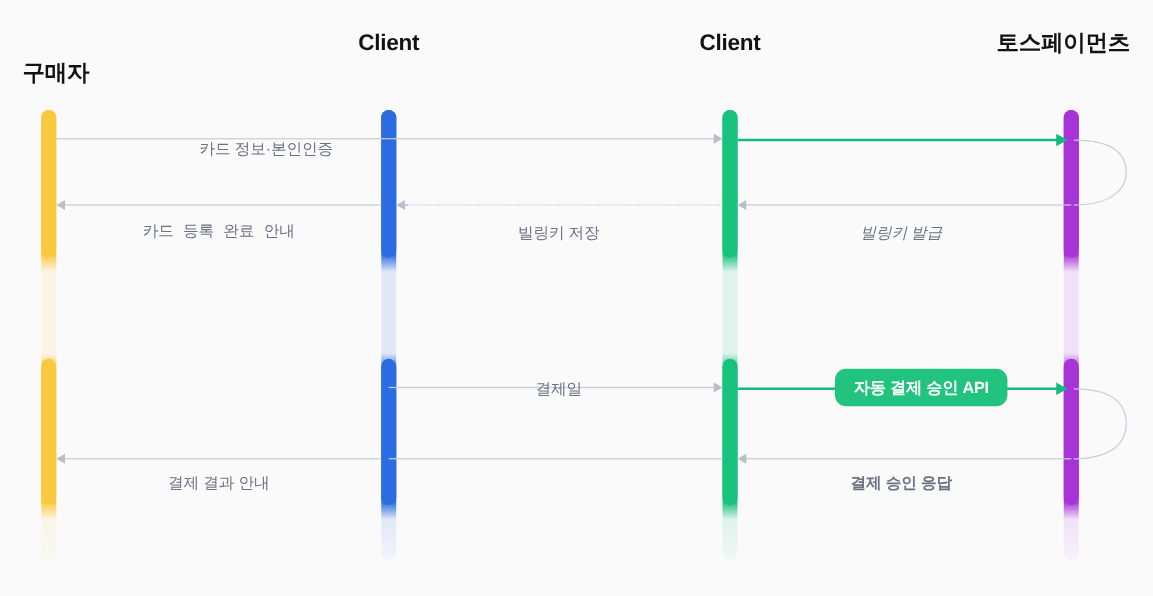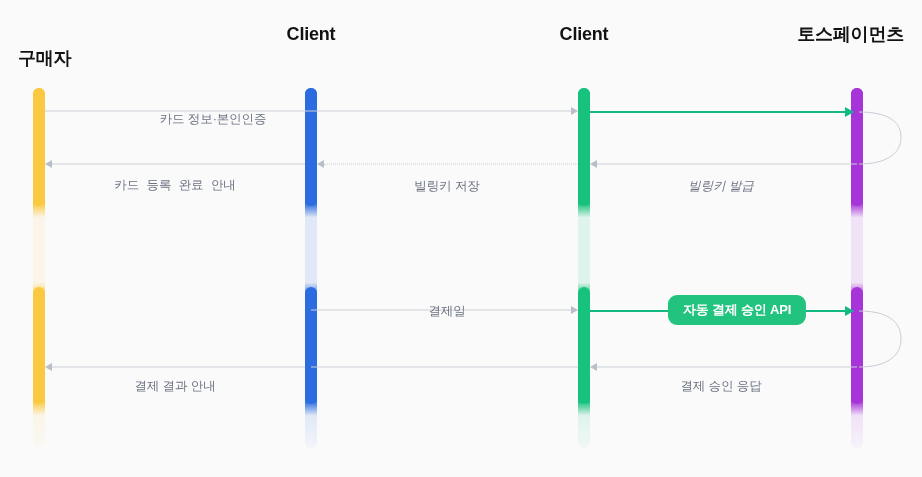--- a/index.html
+++ b/index.html
@@ -184,21 +184,21 @@
   <div class="msg-line" style="left:311px; top:310px; width:260px;"></div>
   <div class="arrow-head right" style="left:571px; top:310px;"></div>
   <div class="msg-label" style="left:447px; top:303px;">결제일</div>
 
   <div class="msg-line accent" style="left:590px; top:311px; width:257px;"></div>
   <div class="arrow-head right accent" style="left:845px; top:311px;"></div>
   <div class="api-pill" style="left:721px; top:310px;margin-left:16px;">자동 결제 승인 API</div>
 
   <div class="msg-line" style="left:596px; top:367px; width:261px;"></div>
   <div class="arrow-head left" style="left:590px; top:367px;"></div>
-  <div class="msg-label" style="left:721px; top:378px;">결제 승인 응답</div>
+  <div class="msg-label" style="left:721px; top:378px;font-weight:bold;">결제 승인 응답</div>
 
   <div class="msg-line" style="left:311px; top:367px; width:267px;"></div>
 
   <div class="msg-line" style="left:51px; top:367px; width:254px;"></div>
   <div class="arrow-head left" style="left:45px; top:367px;"></div>
   <div class="msg-label" style="left:175px; top:378px;">결제 결과 안내</div>
 
 </div>
 
 </body></html>

